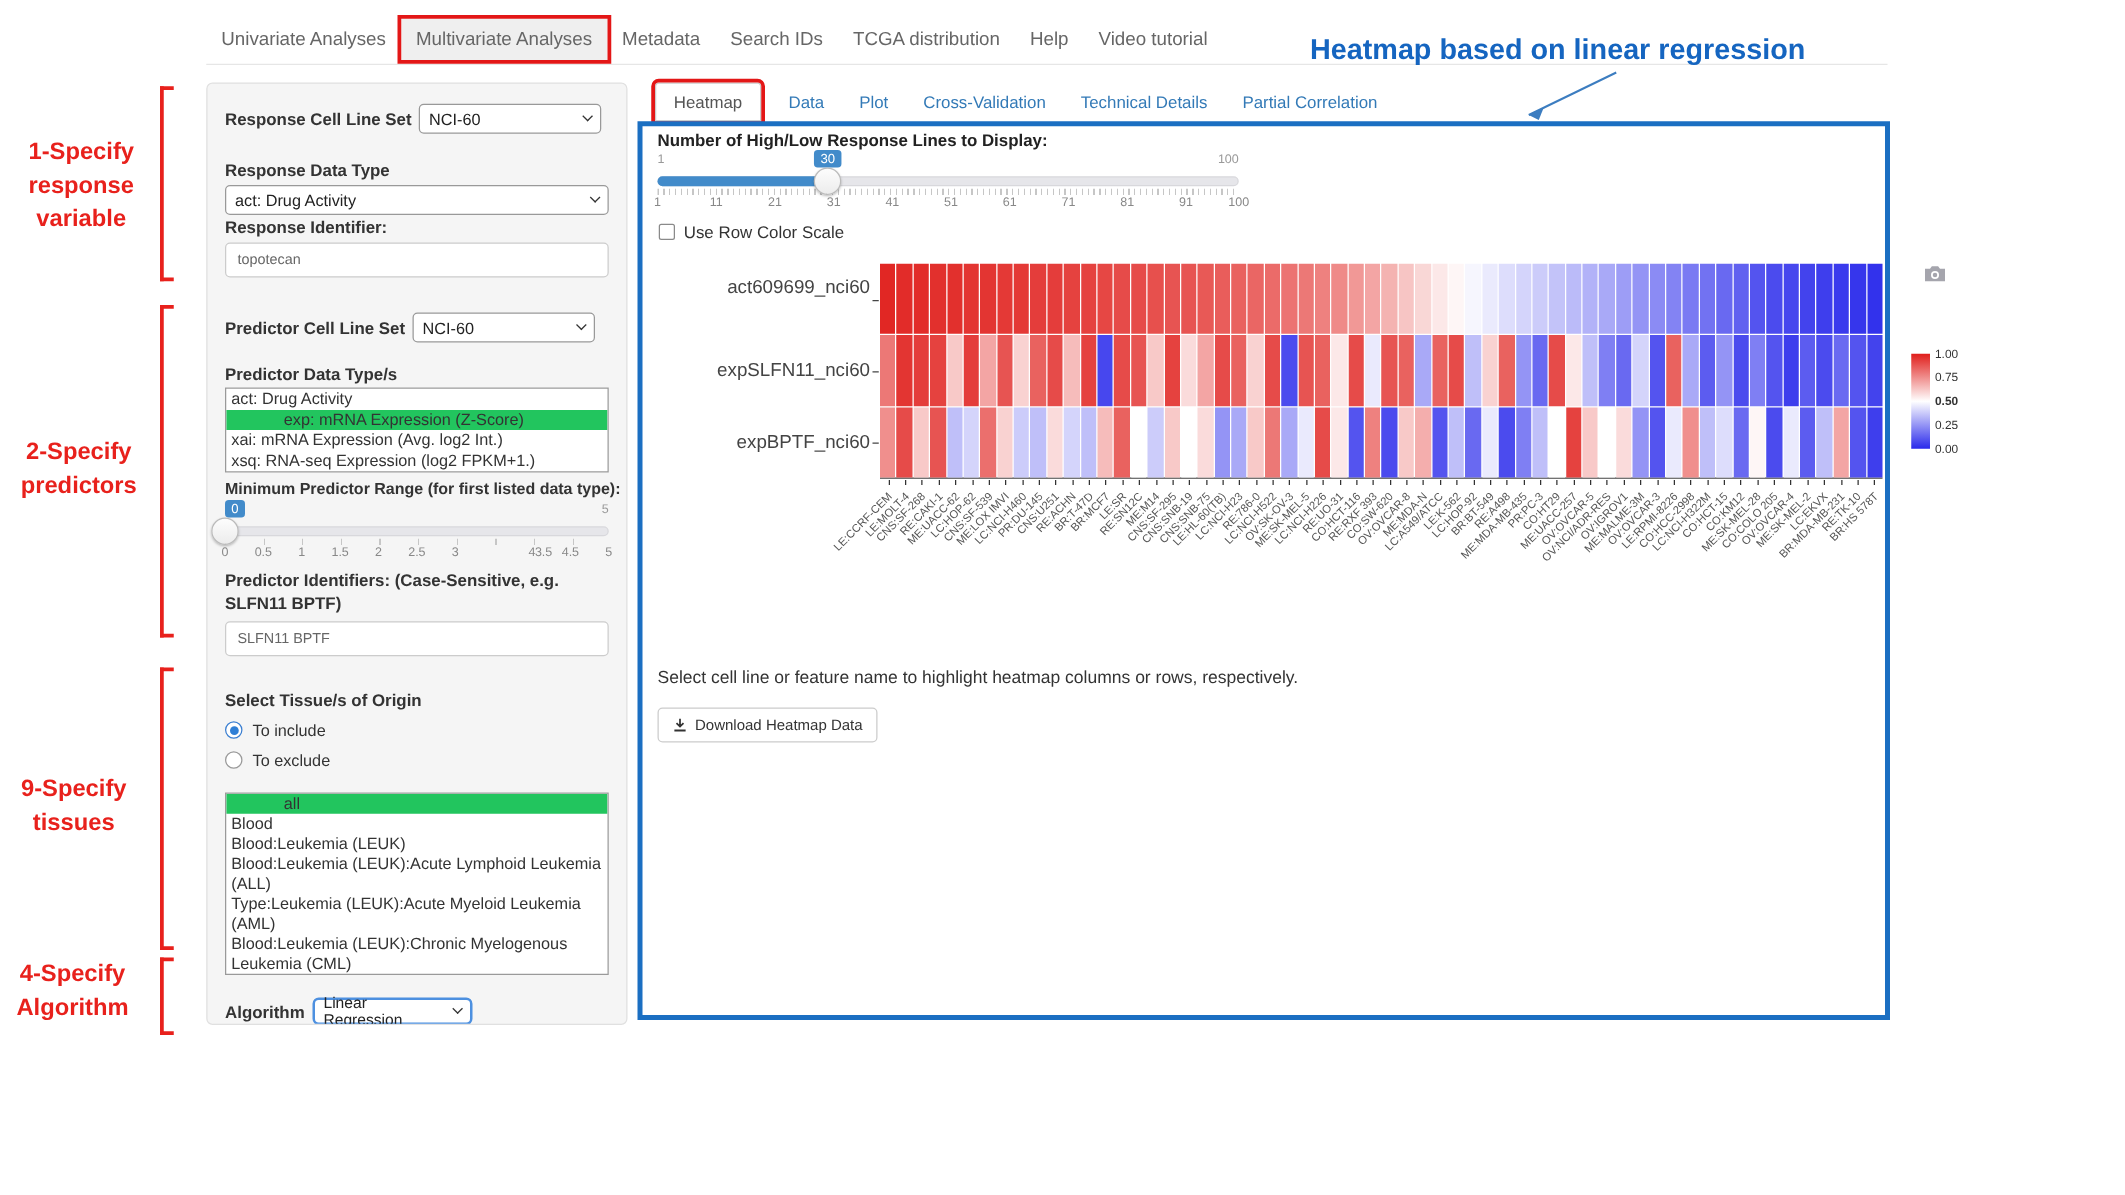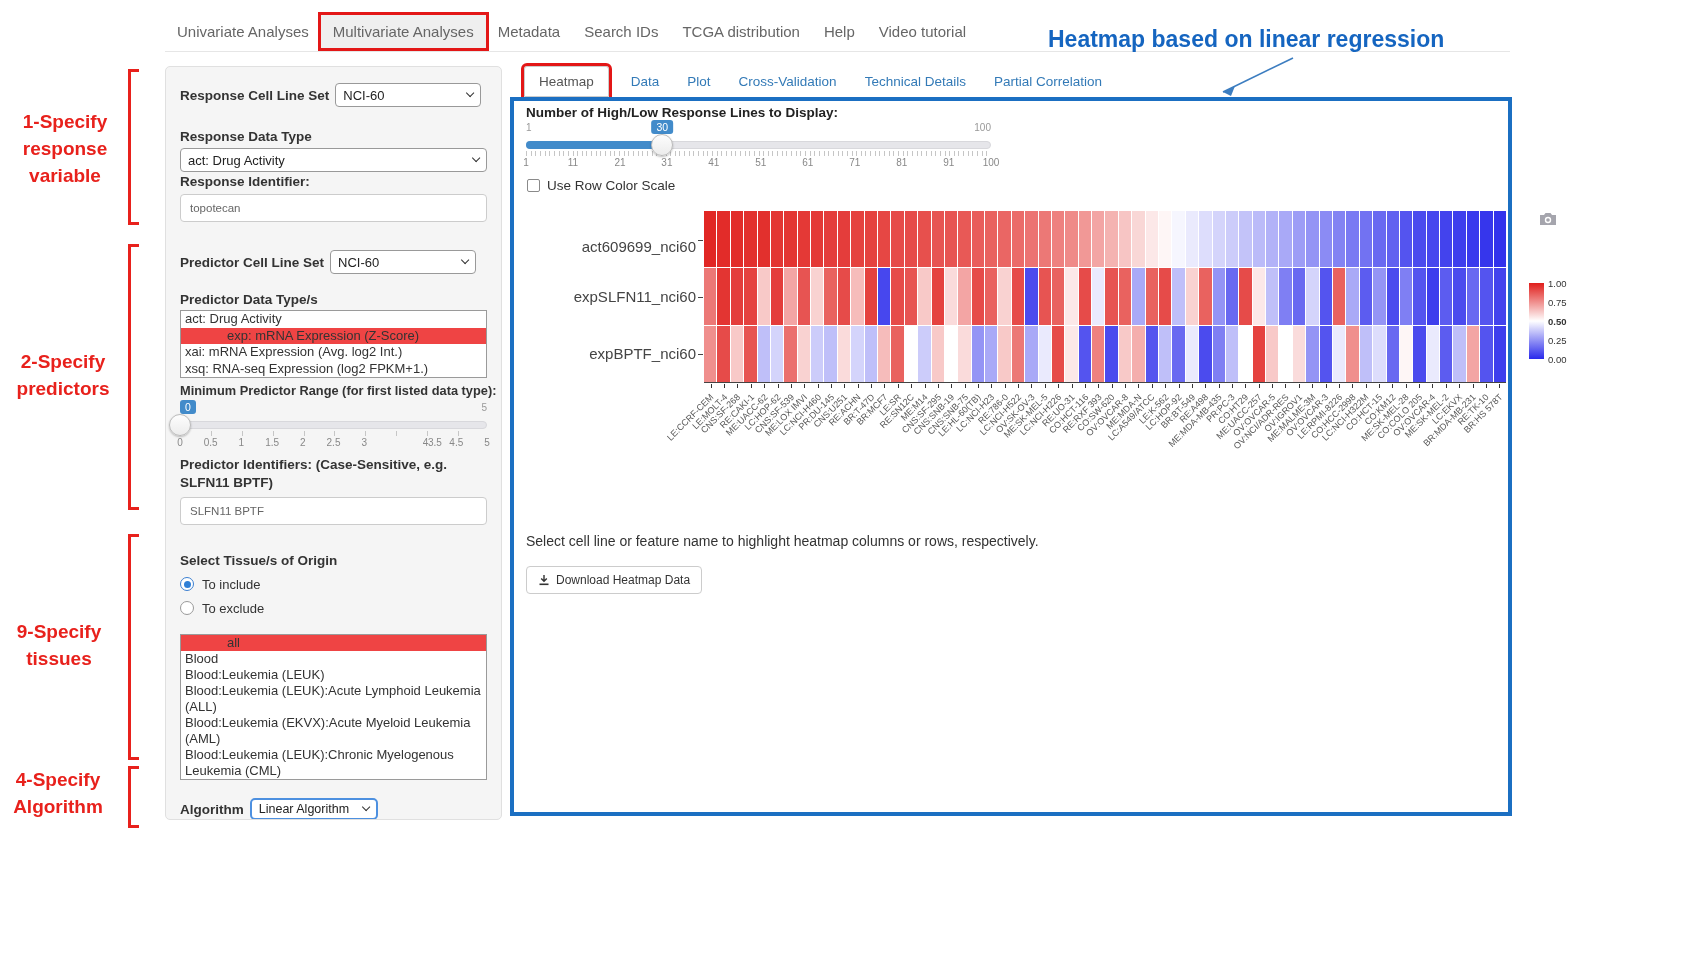--- a/index.html
+++ b/index.html
@@ -30,21 +30,21 @@
   .inline-row { display:flex; align-items:center; gap:6px; }
   .select { background:#fff; border:1px solid #999; border-radius:4px; height:24px; padding:2px 7px;
     display:flex; align-items:center; justify-content:space-between; font-size:13px; color:#222; cursor:pointer; }
   .chev { border:solid #333; border-width:0 1.6px 1.6px 0; padding:2.6px; transform:rotate(45deg);
     margin-left:6px; margin-top:-3px; flex:0 0 auto; }
   .text-input { background:#fff; border:1px solid #ccc; border-radius:4px; height:28px; width:100%;
     padding:0 9px; font-size:11.5px; color:#666; font-family:"Liberation Sans","DejaVu Sans",sans-serif; }
   .listbox { background:#fff; border:1px solid #9a9a9a; font-size:13px; line-height:16.5px; overflow:hidden; }
   .listbox .opt { padding:0 4px; white-space:nowrap; cursor:pointer; }
   .listbox .opt.wrap { white-space:normal; }
-  .listbox .opt.selected { background:#ef4444;padding-left:46px; }
+  .listbox .opt.selected { background:#22c55e;padding-left:46px; }
   .radio-row { display:flex; align-items:center; gap:8px; height:20px; cursor:pointer; }
   .radio { width:14px; height:14px; border-radius:50%; border:1px solid #9a9a9a; background:#fff; position:relative; }
   .radio.checked { border-color:#3b7fd1; }
   .radio.checked::after { content:""; position:absolute; left:2.5px; top:2.5px; width:7px; height:7px;
     border-radius:50%; background:#2f7fd6; }
 
   
   .slider { position:relative; }
   .s-badge { position:absolute; top:0; background:#428bca; color:#fff; font-size:10.5px;
     padding:1px 5px; border-radius:3px; line-height:12px; }
@@ -189,28 +189,28 @@
   <div class="radio-row" style="margin-bottom:16px;">
     <span class="radio"></span>
     <span>To exclude</span>
   </div>
 
   <div class="listbox" style="line-height:16px; margin-bottom:18px;">
     <div class="opt selected">all</div>
     <div class="opt">Blood</div>
     <div class="opt">Blood:Leukemia (LEUK)</div>
     <div class="opt wrap">Blood:Leukemia (LEUK):Acute Lymphoid Leukemia (ALL)</div>
-    <div class="opt wrap">Blood:Leukemia (EKVX):Acute Myeloid Leukemia (AML)</div>
+    <div class="opt wrap">Type:Leukemia (LEUK):Acute Myeloid Leukemia (AML)</div>
     <div class="opt wrap">Blood:Leukemia (LEUK):Chronic Myelogenous Leukemia (CML)</div>
   </div>
 
   <div class="inline-row">
     <span class="bold-label">Algorithm</span>
     <div class="select" style="width:128px; height:22px; border:2px solid #4d90e0; border-radius:5px;">
-      <span style="font-size:12.5px;">Linear Algorithm</span>
+      <span style="font-size:12.5px;">Linear Regression</span>
       <span class="chev"></span>
     </div>
   </div>
 </div>
 
 <div class="abs tabs">
   <span class="tab active">Heatmap</span>
   <span class="tab">Data</span>
   <span class="tab">Plot</span>
   <span class="tab">Cross-Validation</span>
@@ -244,21 +244,21 @@
       <span class="tick-label" style="left: 100%;">100</span>
     </div>
 </div>
 
 <div class="abs checkbox-row">
   <span class="checkbox"></span>
   <span class="checkbox-label">Use Row Color Scale</span>
 </div>
 
 <div class="abs row-labels">
-    <div class="row-label" style="top: 27px;">act609699_nci60</div>
+    <div class="row-label" style="top: 10px;">act609699_nci60</div>
     <div class="row-label" style="top: 77px;">expSLFN11_nci60</div>
     <div class="row-label" style="top: 134.333px;">expBPTF_nci60</div>
   </div>
 <div class="abs hm-grid">
     <div title="0.98" style="background: rgb(225, 39, 36);"></div>
     <div title="0.97" style="background: rgb(226, 44, 41);"></div>
     <div title="0.97" style="background: rgb(226, 44, 41);"></div>
     <div title="0.96" style="background: rgb(226, 48, 45);"></div>
     <div title="0.96" style="background: rgb(226, 48, 45);"></div>
     <div title="0.95" style="background: rgb(227, 53, 50);"></div>

